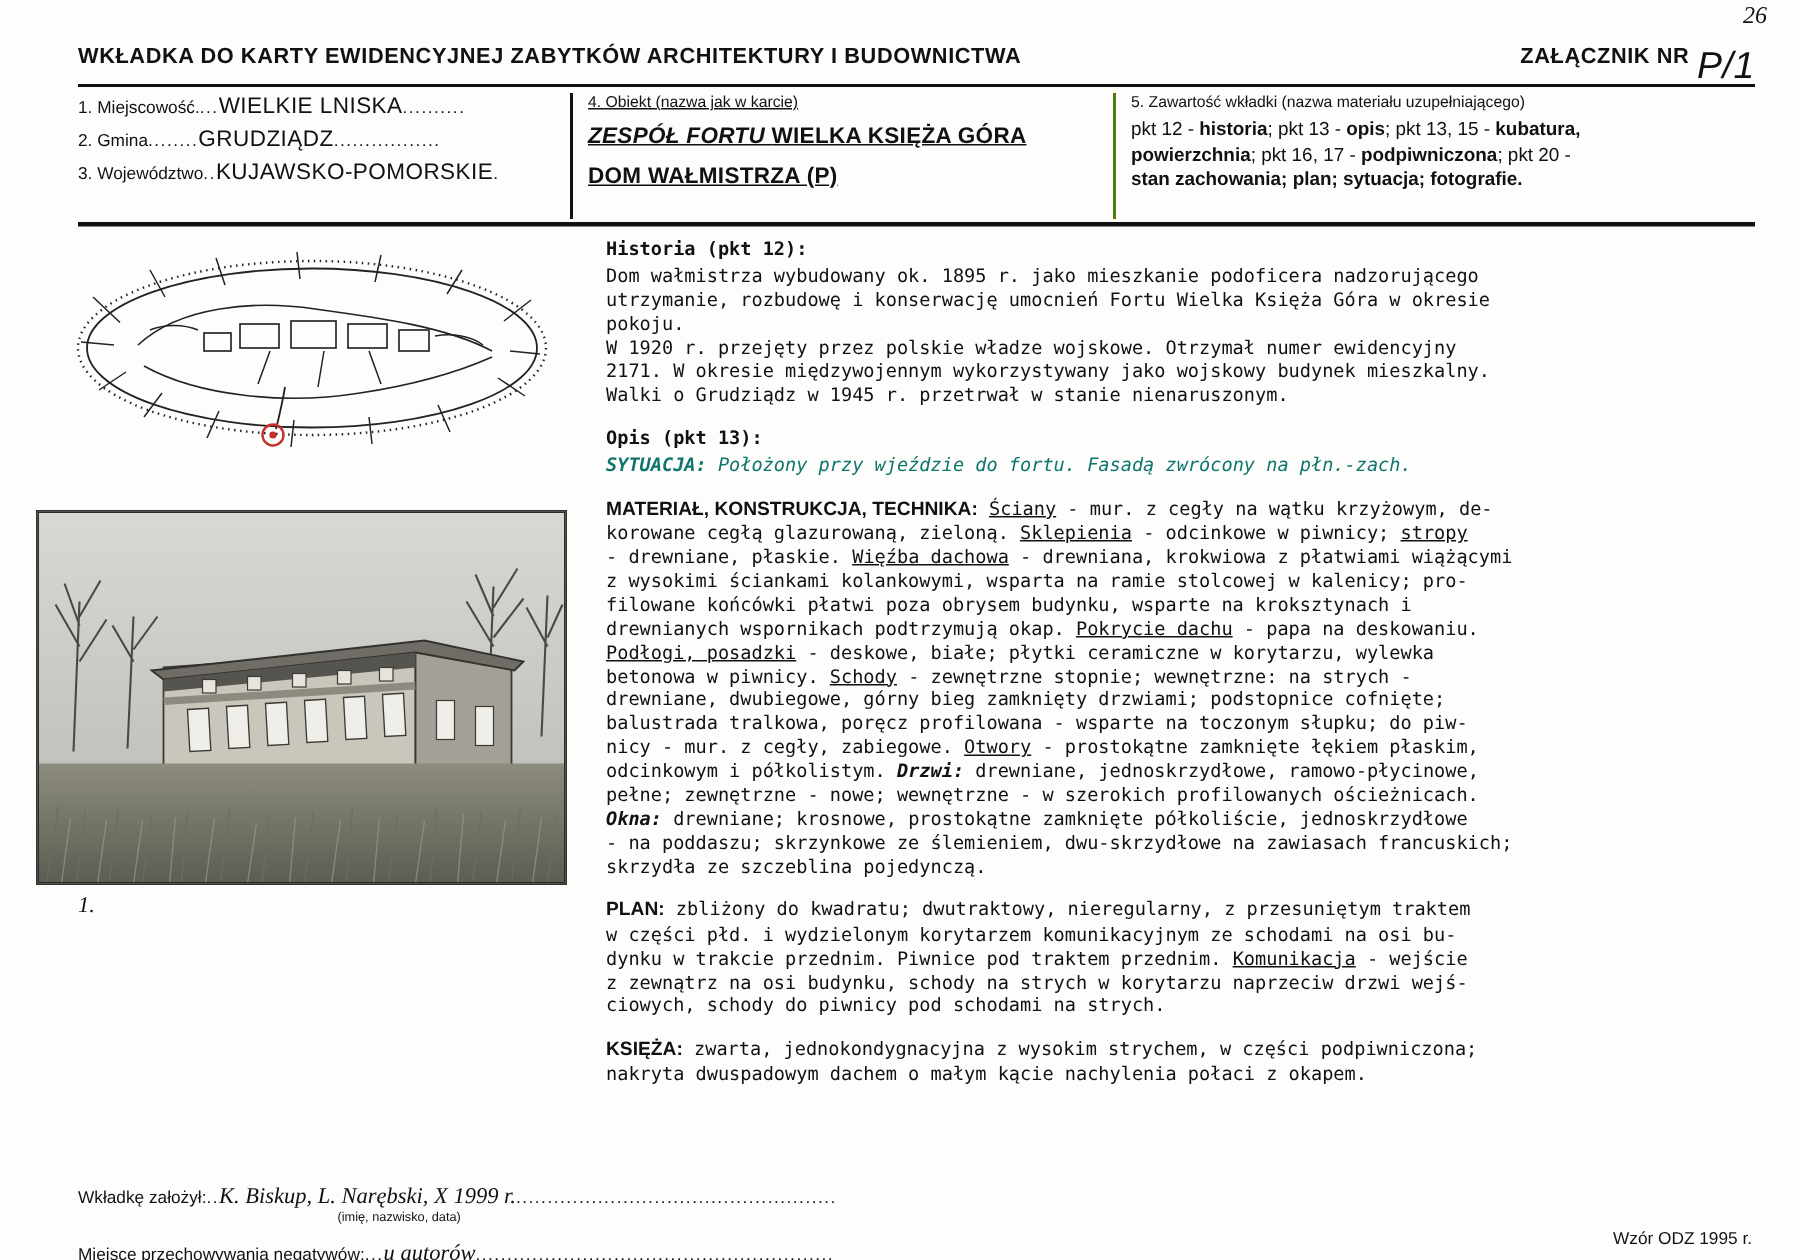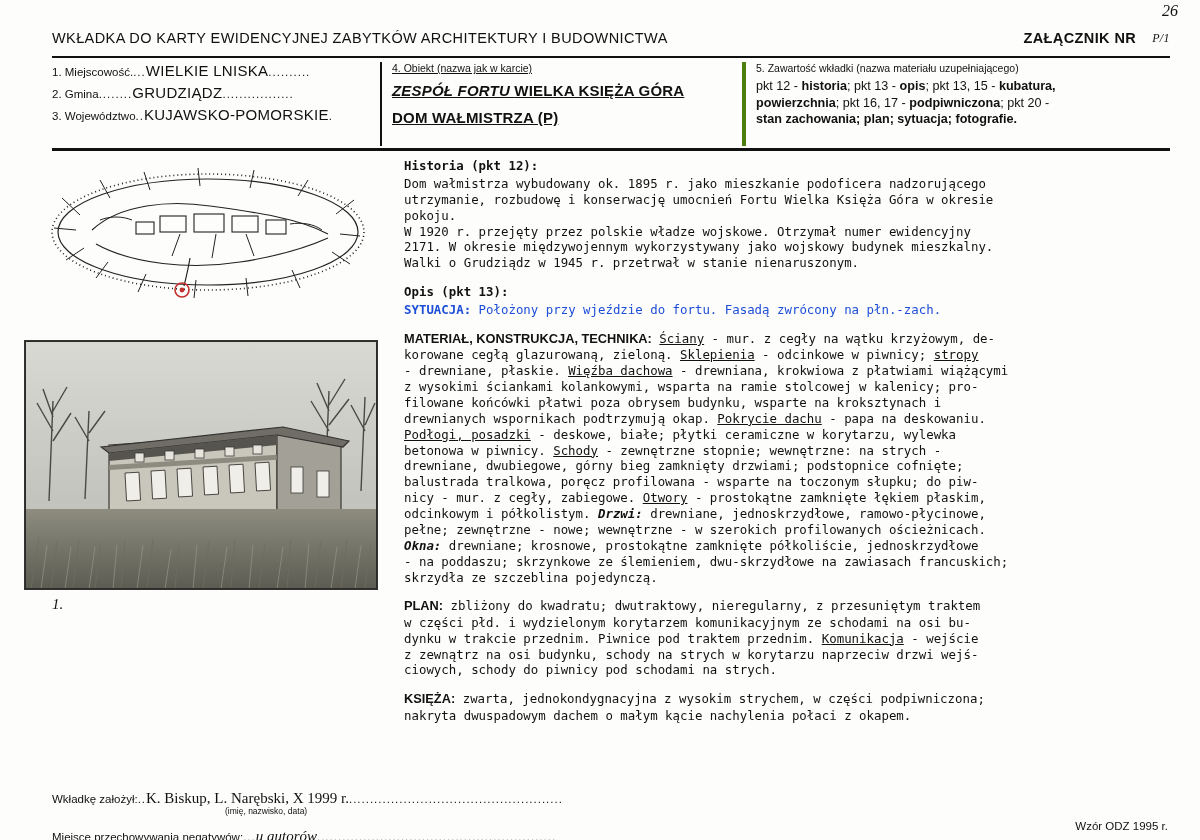--- a/index.html
+++ b/index.html
@@ -36,35 +36,35 @@
     position: absolute;
     top: 30px;
     left: 52px;
     right: 30px;
     display: flex;
     justify-content: space-between;
     align-items: baseline;
   }
   .header-title {
     font-size: 14.5px;
-    font-weight: normal;
+    font-weight: bold;
     letter-spacing: 0.4px;
   }
   .header-attach {
     font-size: 14.5px;
     font-weight: bold;
     letter-spacing: 0.4px;
     display: flex;
-    align-items: center;
-    gap: 16px;
+    align-items: flex-start;
+    gap: 5px;
   }
   .attach-num {
-    font-family: Liberation Serif, serif;
+    font-family: Liberation Sans, sans-serif;
     font-style: italic;
-    font-size: 12px;
+    font-size: 25px;
     font-weight: normal;
   }
   .rule {
     position: absolute;
     background: #111;
   }
   .rule-top { left: 52px; right: 30px; top: 56px; height: 2px; }
   .rule-bottom-head { left: 52px; right: 30px; top: 148px; height: 3px; }
 
   
@@ -83,21 +83,21 @@
   }
   .col-mid {
     width: 350px;
     border-left: 2px solid #111;
     padding-left: 10px;
     position: relative;
     text-decoration: underline;
   }
   .col-right {
     flex: 1;
-    border-left: 4px solid #4d7c0f;
+    border-left: 2px solid #4d7c0f;
     padding-left: 10px;
     position: relative;
   }
   .field-line {
     font-size: 11.5px;
     margin-bottom: 5px;
     white-space: nowrap;
     overflow: hidden;
   }
   .field-label { font-size: 11.5px; }
@@ -166,38 +166,39 @@
     font-size: 12.4px;
     line-height: 1.28;
     color: #111;
   }
   .sec-head {
     font-weight: bold;
     margin-bottom: 2px;
   }
   .para { margin-bottom: 0px; }
   .gap { height: 13px; }
-  .faded { color: #1d4ed8; }
+  .faded { color: #0f766e; font-style: italic; }
   .u { text-decoration: underline; }
   .bold { font-weight: bold; }
   .ital { font-style: italic; font-weight: bold; }
   .sans-bold {
     font-family: "Liberation Sans", sans-serif;
     font-weight: bold;
     font-size: 12.8px;
   }
   .footer1 {
     position: absolute;
     left: 52px;
     top: 790px;
     font-size: 11.5px;
     white-space: nowrap;
   }
   .footer1 .hand {
     font-family: "Liberation Serif", serif;
+    font-style: italic;
     font-size: 15px;
   }
   .footer-sub {
     position: absolute;
     left: 225px;
     top: 806px;
     font-size: 8.5px;
   }
   .footer2 {
     position: absolute;

